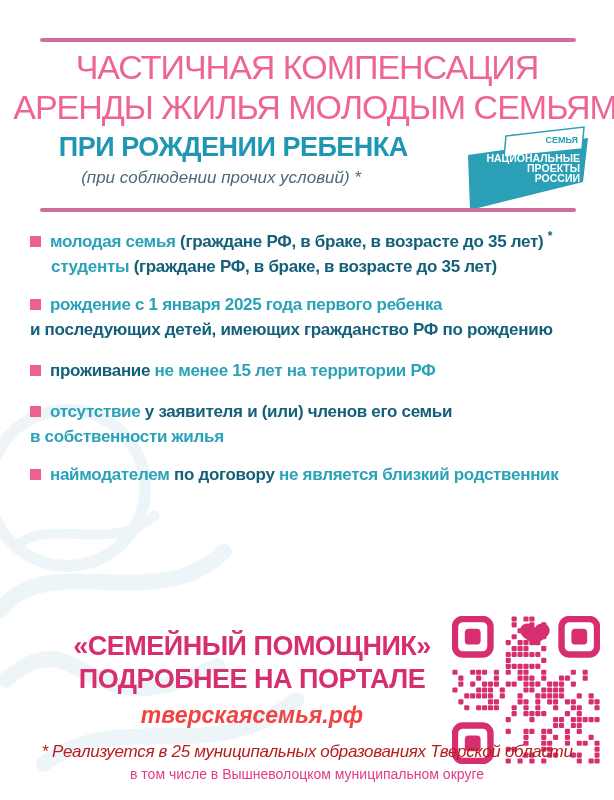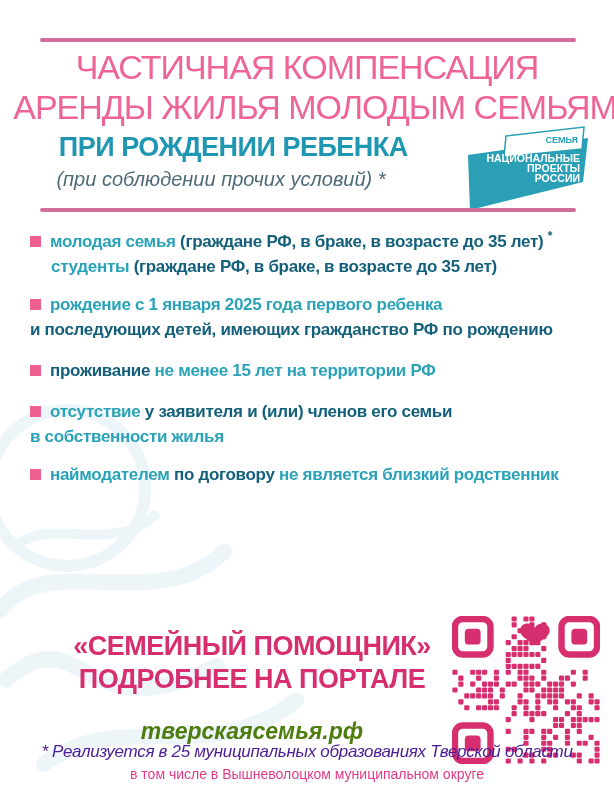--- a/index.html
+++ b/index.html
@@ -8,41 +8,41 @@
   .rule{position:absolute;left:40px;right:38px;height:4px;background:#d06e99;border-radius:2px;}
   .rule-top{top:38px;}
   .rule-mid{top:208px;}
   .title{position:absolute;left:0;width:100%;text-align:center;font-weight:400;
          font-size:34px;letter-spacing:-1px;color:#ee6497;white-space:nowrap;}
   .title1{top:48px;}
   .title2{top:88px;margin-left:8px;}
   .subtitle{position:absolute;top:132px;left:0;width:76%;text-align:center;font-weight:700;
             font-size:27px;letter-spacing:-0.5px;color:#1f97b2;white-space:nowrap;}
   .note{position:absolute;top:168px;left:0;width:72%;text-align:center;font-style:italic;
-        font-size:20px;color:#4e6a77;white-space:nowrap;}
+        font-size:17px;color:#4e6a77;white-space:nowrap;}
   .logo{position:absolute;left:454px;top:124px;}
   .bullets{position:absolute;top:224px;left:30px;right:20px;font-weight:700;font-size:17px;
            letter-spacing:-0.3px;line-height:25px;}
   .bullet{margin:0;}
   .bl{white-space:nowrap;}
   .indent{margin-left:21px;}
   .sq{display:inline-block;width:11px;height:11px;background:#ee5f92;margin-right:9px;
       vertical-align:baseline;position:relative;top:0px;}
   .teal{color:#2aa2b8;}
   .dark{color:#14607b;}
   .star{vertical-align:super;font-size:0.7em;}
   .m13{margin-top:13px;}.m15{margin-top:15px;}.m16{margin-top:16px;}.m14{margin-top:14px;}
   .podacha{margin-top:14px;font-style:italic;font-weight:400;font-size:19.5px;color:#a03b72;
            letter-spacing:0.2px;white-space:nowrap;}
   .portal{position:absolute;top:630px;left:52px;width:400px;text-align:center;}
   .portal-l{font-weight:700;font-size:27px;letter-spacing:-0.5px;color:#d62e6f;line-height:33px;white-space:nowrap;}
-  .portal-url{margin-top:22px;font-style:italic;font-weight:700;font-size:23px;color:#4d7c0f;}
+  .portal-url{margin-top:6px;font-style:italic;font-weight:700;font-size:23px;color:#ef4444;}
   .qr{position:absolute;left:452px;top:616px;}
   .footnote{position:absolute;top:742px;left:0;width:100%;text-align:center;font-style:italic;
-            font-size:17px;letter-spacing:-0.3px;color:#4c1d95;white-space:nowrap;}
+            font-size:17px;letter-spacing:-0.3px;color:#b91c1c;white-space:nowrap;}
   .extra{position:absolute;top:766px;left:0;width:100%;text-align:center;font-size:14px;
          color:#e23b87;white-space:nowrap;}
   .watermark{position:absolute;left:-30px;top:380px;opacity:0.5;pointer-events:none;}
 </style>
 </head>
 <body>
 
 <div class="page">
 
   <svg class="watermark" width="340" height="420" viewBox="0 0 340 420">

